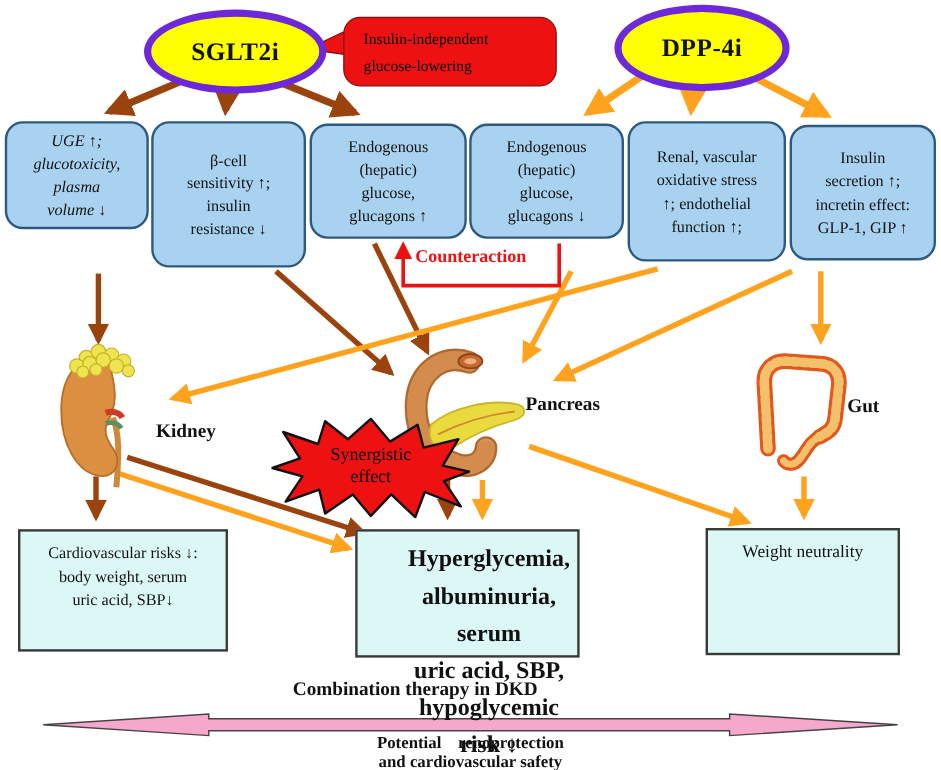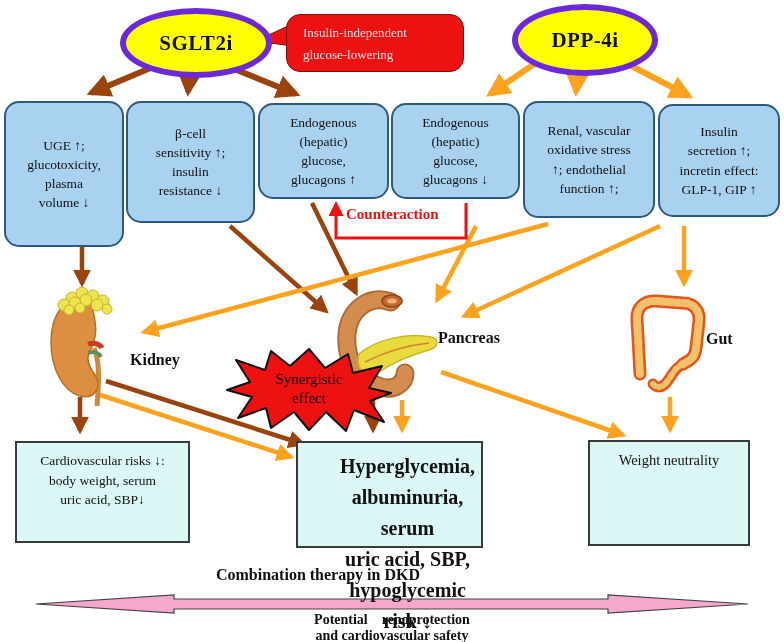--- a/index.html
+++ b/index.html
@@ -9,21 +9,21 @@
   .multiline{white-space:pre-line;}
   .prewrap{white-space:pre-wrap;}
 
   
   .drug{border-radius:50%;background:var(--yellow,#ffff00);border:6px solid #6d28d9;
         display:flex;align-items:center;justify-content:center;
         font-weight:bold;font-size:21px;letter-spacing:.5px;}
 
   
   .bubble{background:var(--red,#ee1111);border:1.5px solid #7c0f0f;border-radius:14px;
-          font-size:13px;line-height:1.7;padding:7px 10px 5px 16px;color:#e5e5e5;}
+          font-size:13px;line-height:1.7;padding:7px 10px 5px 16px;color:#000000;}
 
   
   .ebox{background:var(--blue-fill,#a9d2f1);border:2px solid var(--blue-border,#2f5a80);
         border-radius:15px;display:flex;align-items:center;justify-content:center;
         text-align:center;font-size:13.5px;line-height:1.42;padding:2px 4px;box-sizing:border-box;}
 
   
   .obox{background:var(--cyan-fill,#dbf7f6);border:2px solid var(--cyan-border,#3a3a3a);
         text-align:center;font-size:13.5px;line-height:1.45;padding-top:8px;box-sizing:border-box;}
   .obox.bold{font-weight:bold;font-size:20px;line-height:1.55;padding-left:36px;}
@@ -98,21 +98,21 @@
   <div class="abs drug" style="left:120px;top:8px;width:140px;height:58px;">
     <span>SGLT2i</span>
   </div>
   <div class="abs drug" style="left:512px;top:4px;width:134px;height:60px;">
     <span>DPP-4i</span>
   </div>
 
   <div class="abs bubble multiline" style="left:286px;top:14px;width:150px;">Insulin-independent
 glucose-lowering</div>
 
-  <div class="abs ebox multiline" style="left:4px;top:101px;width:120px;height:146px;">UGE ↑;
+  <div class="abs ebox multiline" style="left:4px;top:101px;width:120px;height:90px;font-style:italic;">UGE ↑;
 glucotoxicity,
 plasma
 volume ↓</div>
   <div class="abs ebox multiline" style="left:126px;top:101px;width:129px;height:122px;">β-cell
 sensitivity ↑;
 insulin
 resistance ↓</div>
   <div class="abs ebox multiline" style="left:258px;top:103px;width:131px;height:96px;">Endogenous
 (hepatic)
 glucose,
@@ -181,17 +181,17 @@
 
   <div class="abs obox multiline" style="left:15px;top:441px;width:175px;height:102px;">Cardiovascular risks ↓:
 body weight, serum
 uric acid, SBP↓</div>
   <div class="abs obox bold multiline" style="left:296px;top:441px;width:187px;height:107px;">Hyperglycemia,
 albuminuria, serum
 uric acid, SBP,
 hypoglycemic risk ↓</div>
   <div class="abs obox" style="left:588px;top:440px;width:162px;height:106px;font-size:14.5px;">Weight neutrality</div>
 
-  <div class="abs footer-top" style="left:0;top:566px;width:636px;">Combination therapy in DKD</div>
+  <div class="abs footer-top" style="left:0;top:566px;width:636px;padding-left:28px;">Combination therapy in DKD</div>
   <div class="abs footer-bottom prewrap" style="left:0;top:612px;width:784px;">Potential    renoprotection
 and cardiovascular safety</div>
 
 </div>
 
 </body></html>

